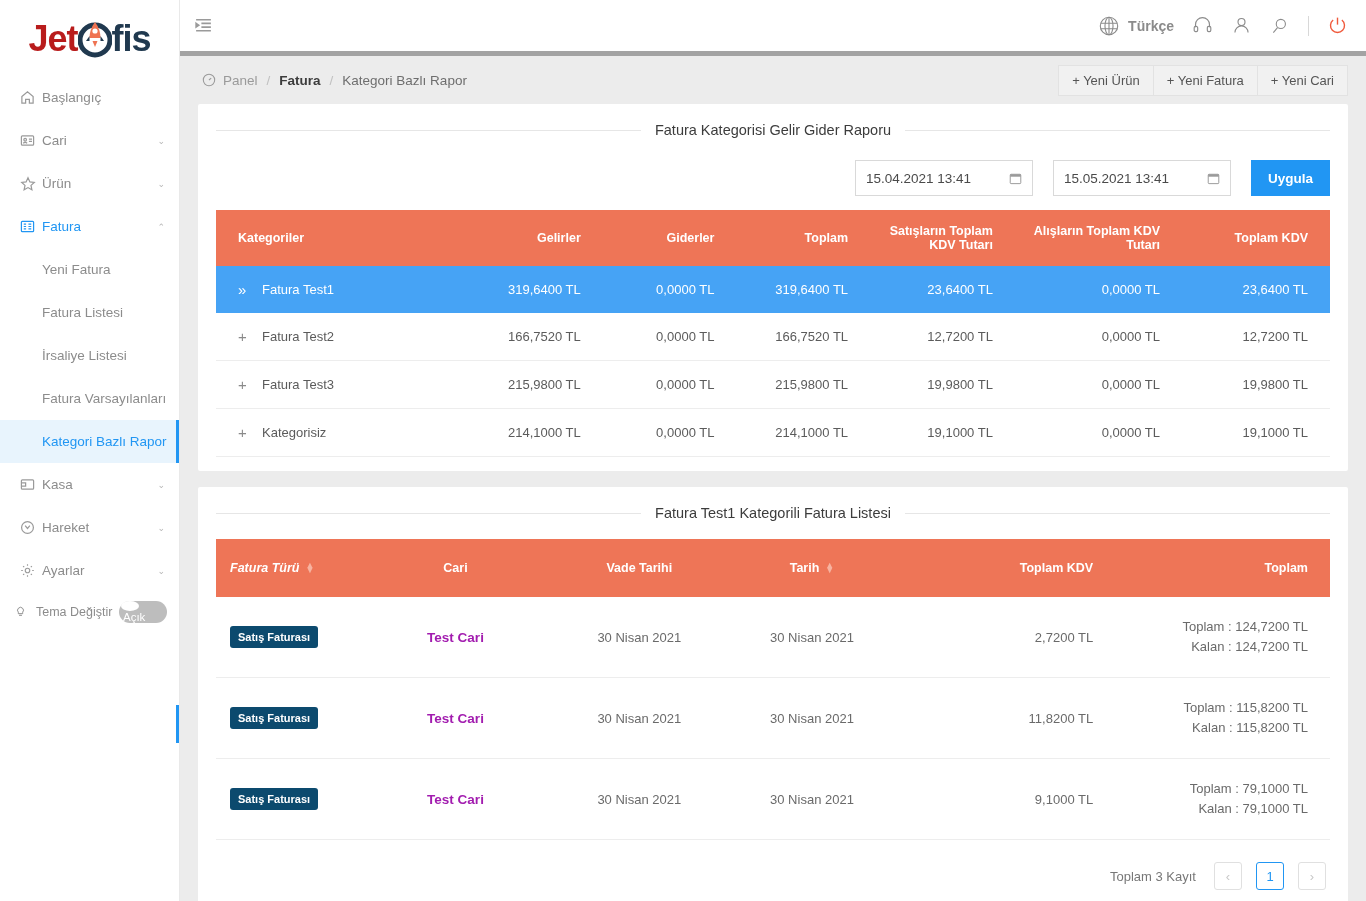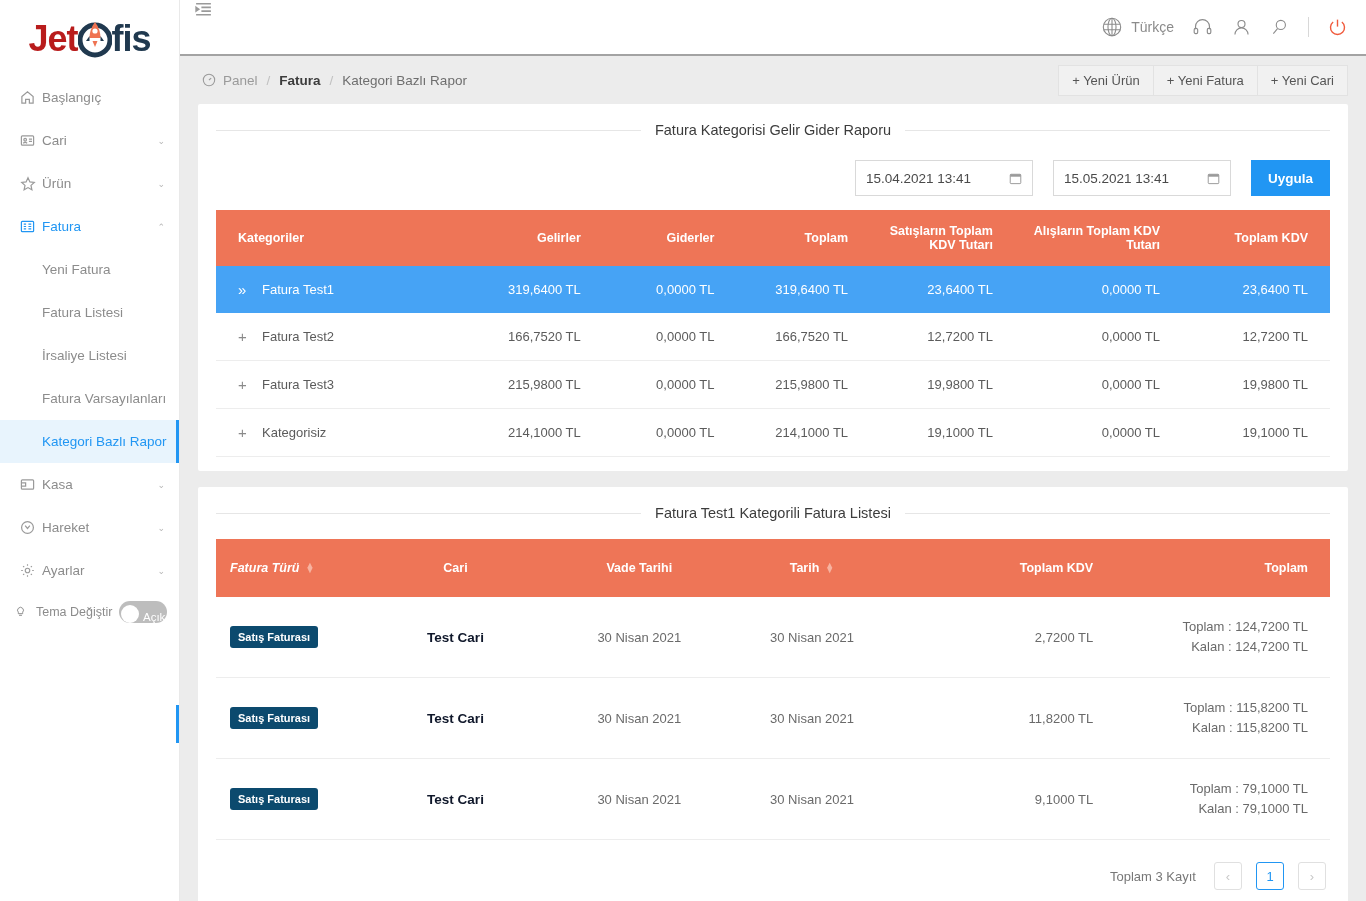--- a/index.html
+++ b/index.html
@@ -48,41 +48,41 @@
     background: #e8f4fd; color: #2196f3;
     border-right: 3px solid #2196f3;
   }
   .theme-row {
     display: flex; align-items: center; height: 40px;
     padding: 0 12px 0 14px; color: #8c8c8c; font-size: 12.5px;
     gap: 6px;
   }
   .toggle {
     margin-left: auto; width: 48px; height: 22px; border-radius: 11px;
-    background: #bdbdbd; display: flex; align-items: flex-end;
-    position: relative; cursor: pointer;
+    background: #bdbdbd; display: flex; align-items: flex-start;
+    position: relative; cursor: pointer; flex-direction: column;
   }
   .toggle .knob {
     width: 18px; height: 18px; border-radius: 50%;
     background: #fff; margin-left: 2px;
   }
   .toggle .tgl-lbl {
     font-size: 11.5px; color: #fff; margin-left: 4px;
   }
   .side-scroll {
     position: absolute; right: 0px; top: 705px;
     width: 3px; height: 38px; background: #2196f3;
   }
 
   
   .main { flex: 1; display: flex; flex-direction: column;
           background: #ececec; overflow: hidden; }
   .topbar {
-    height: 56px; background: #fff; display: flex; 
-    padding: 0 18px 0 14px; border-bottom: 2px solid #a3a3a3;
+    height: 56px; background: #fff; display: flex; align-items: center;
+    padding: 0 18px 0 14px; border-bottom: 5px solid #a3a3a3; font-weight: bold;
   }
   .collapse-icon { color: #9a9a9a; display: flex; cursor: pointer; }
   .topbar-right {
     margin-left: auto; display: flex; align-items: center; gap: 18px;
     color: #8b8b8b;
   }
   .lang { display: flex; align-items: center; gap: 8px; font-size: 14px;
           color: #8b8b8b; cursor: pointer; }
   .tb-ico { display: flex; cursor: pointer; color: #8b8b8b; }
   .tb-divider { width: 1px; height: 20px; background: #d8d8d8; }
@@ -165,21 +165,21 @@
   .t2 th:nth-child(5) { width: 19%; text-align: right; }
   .t2 th:nth-child(6) { width: 20%; text-align: right; padding-right: 22px; }
   .t2 thead th { padding-top: 22px; padding-bottom: 22px; }
   .th-sort { display: inline-flex; align-items: center; gap: 6px; }
   .sort-ico { display: inline-flex; flex-direction: column;
               line-height: 5px; color: #f7b3a0; font-size: 9px; }
 
   .t2 td { font-size: 13px; color: #6a6a6a; padding: 20px 14px;
            border-bottom: 1px solid #ededed; vertical-align: middle; }
   .t2 td:nth-child(1) { padding-left: 14px; }
-  .t2 td:nth-child(2) { text-align: center; color: #0f172a; font-weight: bold; font-size: 13.5px;}
+  .t2 td:nth-child(2) { text-align: center; color: #a21caf; font-weight: bold; font-size: 13.5px;}
   .t2 td:nth-child(3), .t2 td:nth-child(4) { text-align: center; }
   .t2 td:nth-child(5) { text-align: right; }
   .t2 td:nth-child(6) { text-align: right; padding-right: 22px; line-height: 20px; }
   .badge {
     display: inline-block; background: #0c4a6e; color: #fff;
     font-size: 11px; font-weight: bold; padding: 5px 8px;
     border-radius: 3px;
   }
 
   .pager { display: flex; align-items: center; justify-content: flex-end;

